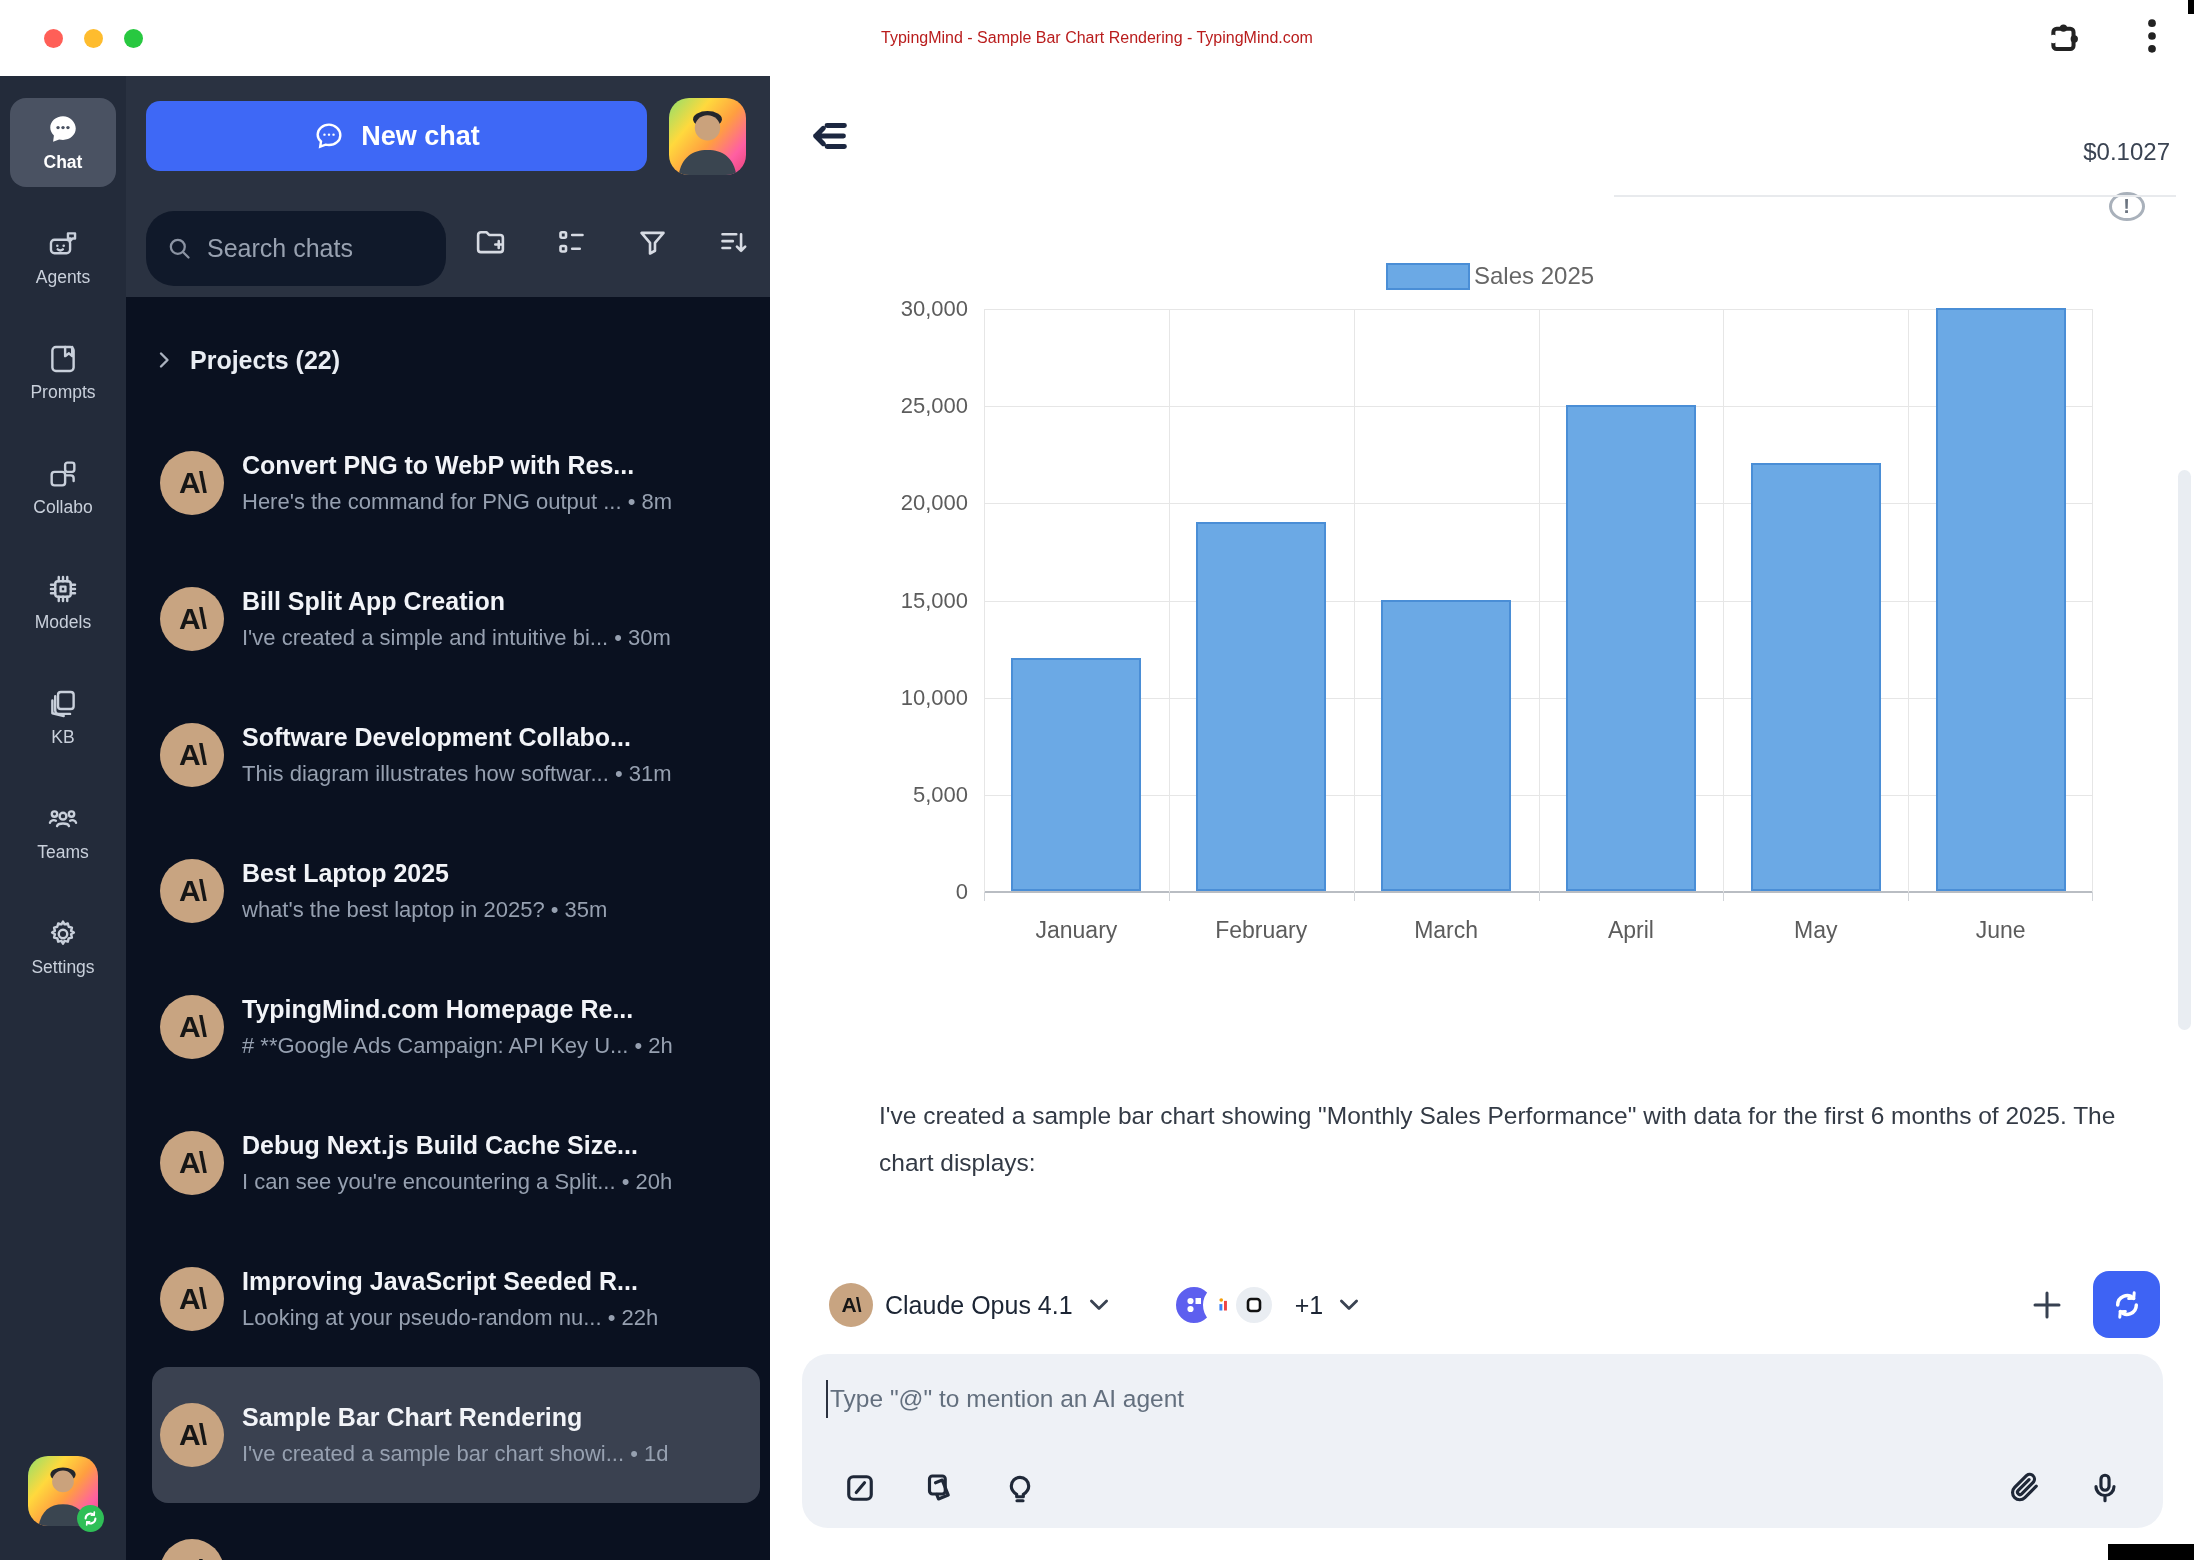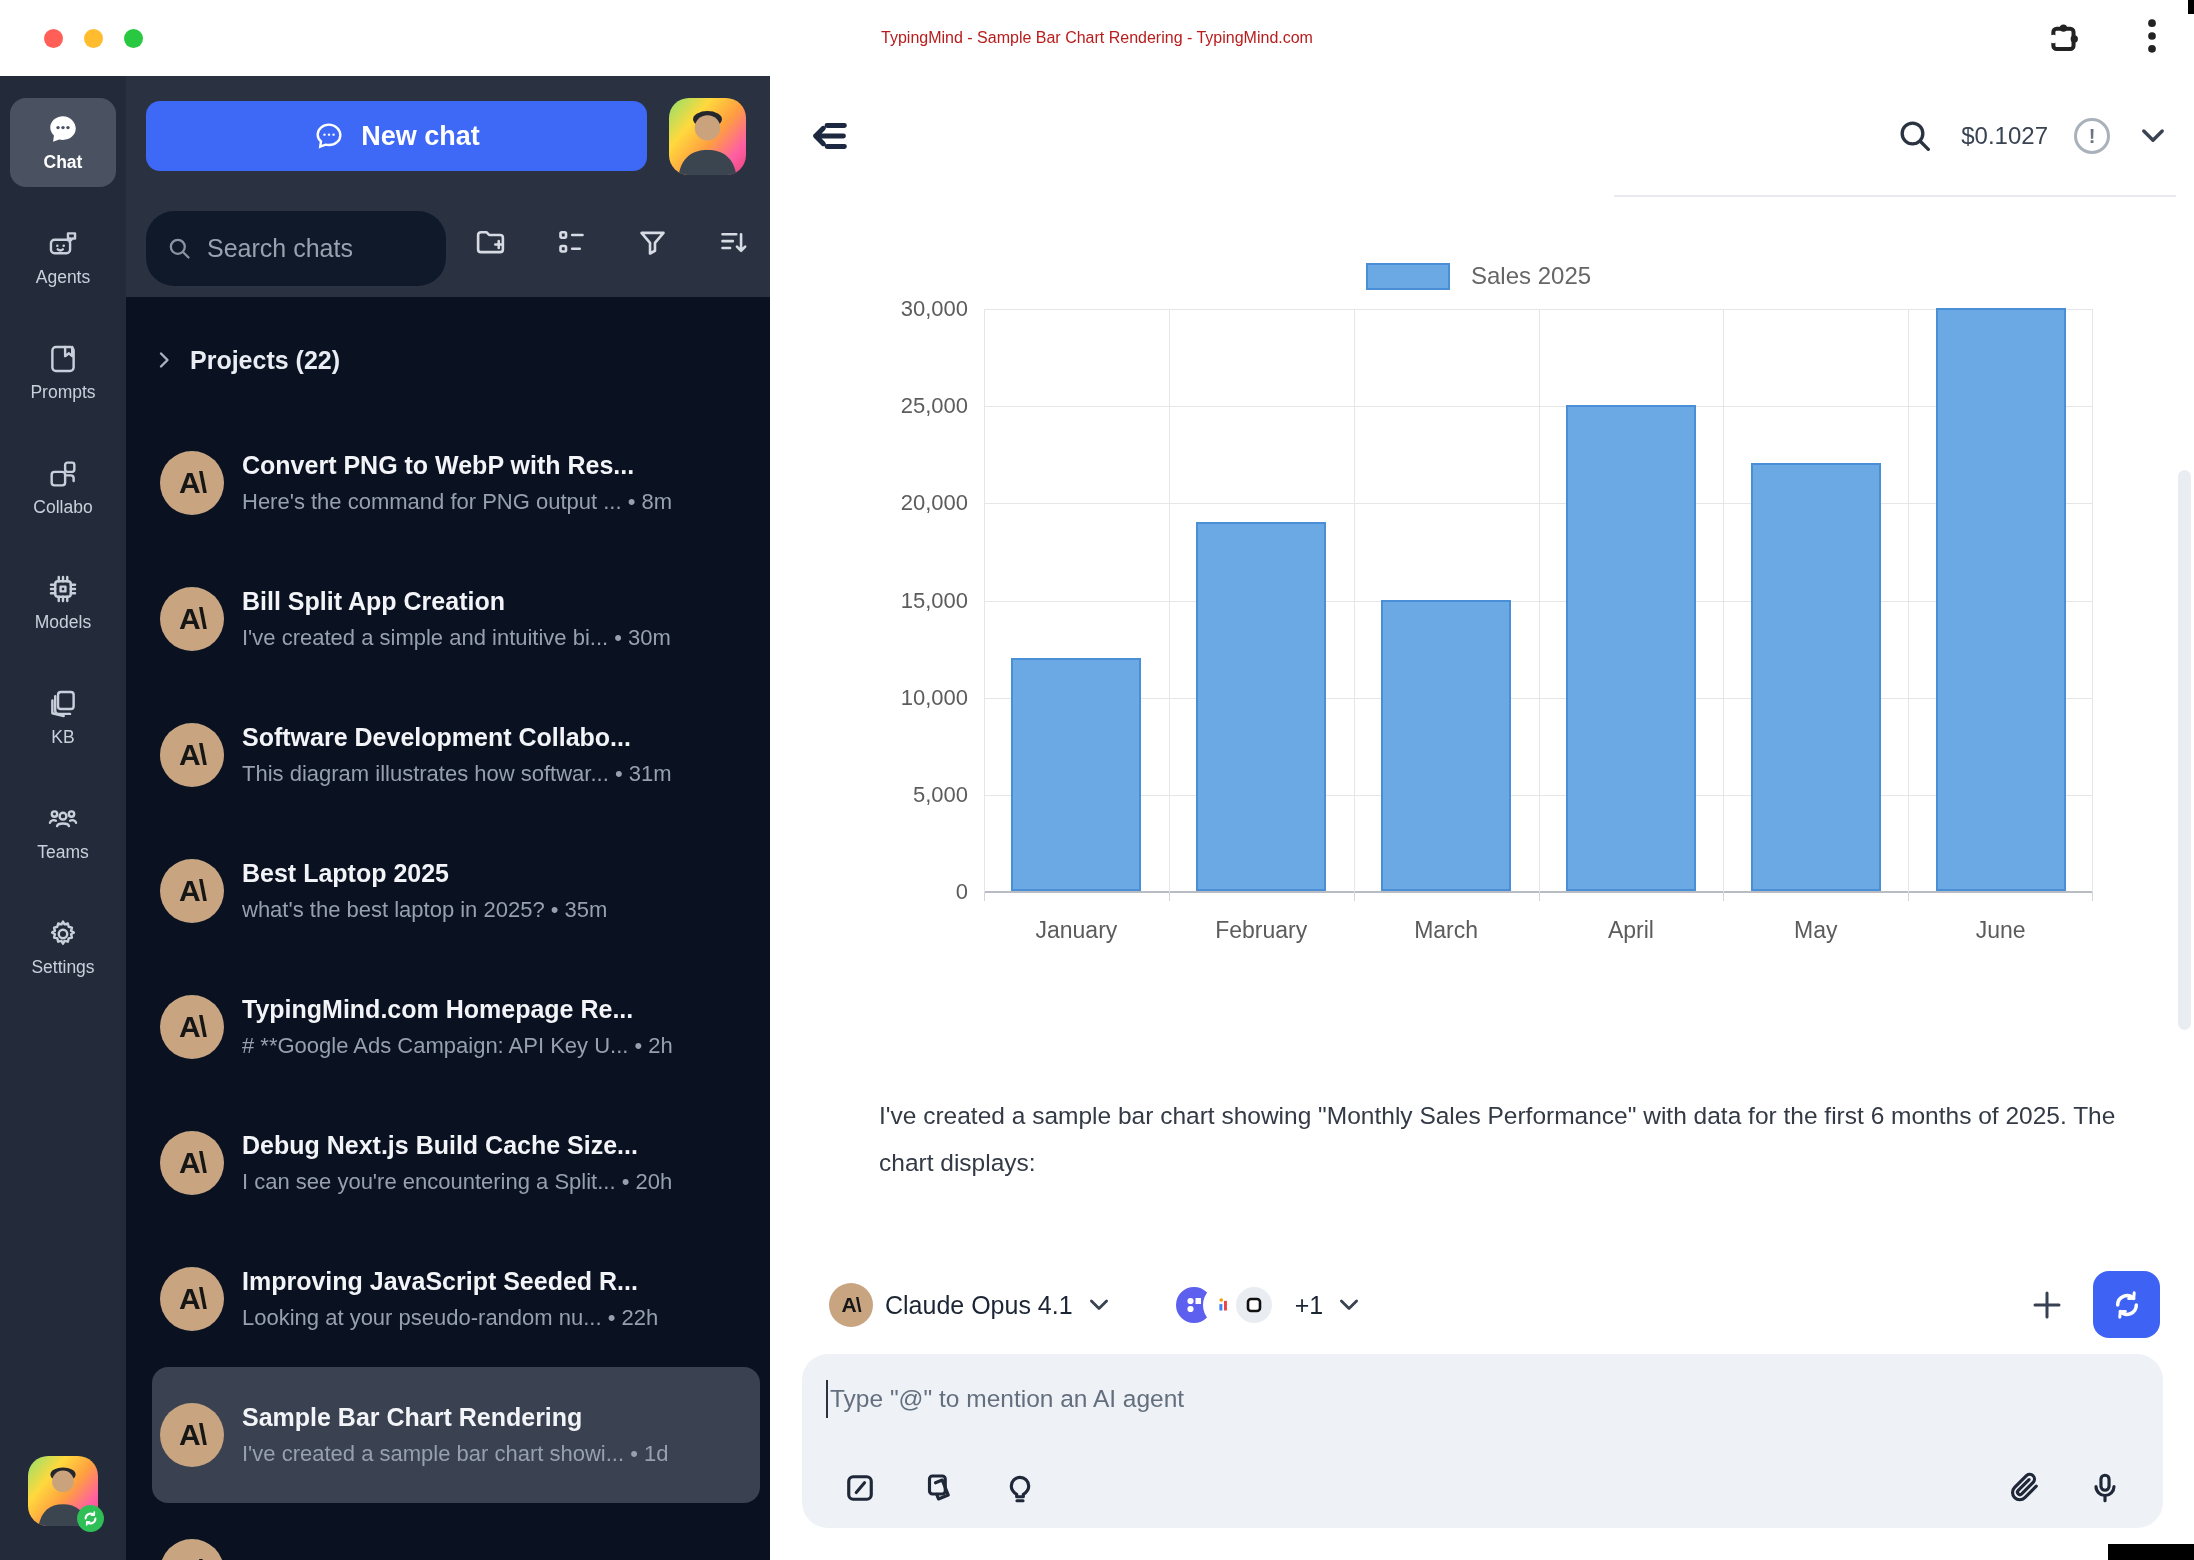--- a/index.html
+++ b/index.html
@@ -67,29 +67,29 @@
     color:#161616; letter-spacing:-2px; }
   .chat-item .txts { min-width:0; }
   .chat-item .t { font-size:25px; font-weight:600; color:#f2f4f8; white-space:nowrap; overflow:hidden; }
   .chat-item .s { margin-top:9px; font-size:22px; color:#96a0b0; white-space:nowrap; overflow:hidden; }
 
   
   .main { position:relative; flex:1; background:#fff; }
   .collapse-btn { position:absolute; left:36px; top:36px; width:48px; height:48px; cursor:pointer;
     display:flex; align-items:center; justify-content:center; }
   .main-head-right { position:absolute; right:24px; top:36px; height:48px; display:flex;
-    align-items:center; gap:26px; }
+    align-items:center; gap:26px;flex-direction:column; }
   .cost { font-size:24px; color:#3a4352; }
   .warn-circle { width:36px; height:36px; border-radius:50%; border:3.5px solid #a9b1bb;
     display:flex; align-items:center; justify-content:center; font-size:20px; font-weight:700;
     color:#6b7480; }
   .head-divider { position:absolute; left:844px; top:119px; width:562px; height:2px; background:#e8eaed; }
 
   
-  .legend { position:absolute; left:596px; top:186px; display:flex; align-items:center; gap:21px; }
+  .legend { position:absolute; left:616px; top:186px; display:flex; align-items:center; gap:4px; }
   .legend .swatch { width:84px; height:27px; }
   .legend .lg-label { font-size:24px; color:#666; }
   .plot { position:absolute; left:214px; top:233px; width:1109px; height:583px; }
   .gl-h { position:absolute; left:0; width:1109px; height:1px; background:#e6e6e6; }
   .gl-h.base { height:2px; background:#b9bdc3; }
   .gl-v { position:absolute; top:0; width:1px; height:583px; background:#e6e6e6; }
   .gl-tick { position:absolute; top:583px; width:1px; height:9px; background:#d2d5d9; }
   .ylab { position:absolute; right:1125px; transform:translateY(-50%); font-size:22px; color:#5c5c5c;
     white-space:nowrap; }
   .bar { position:absolute; bottom:1px; width:130px; background:#6ba9e5; border:2px solid #4a8ed6; }

